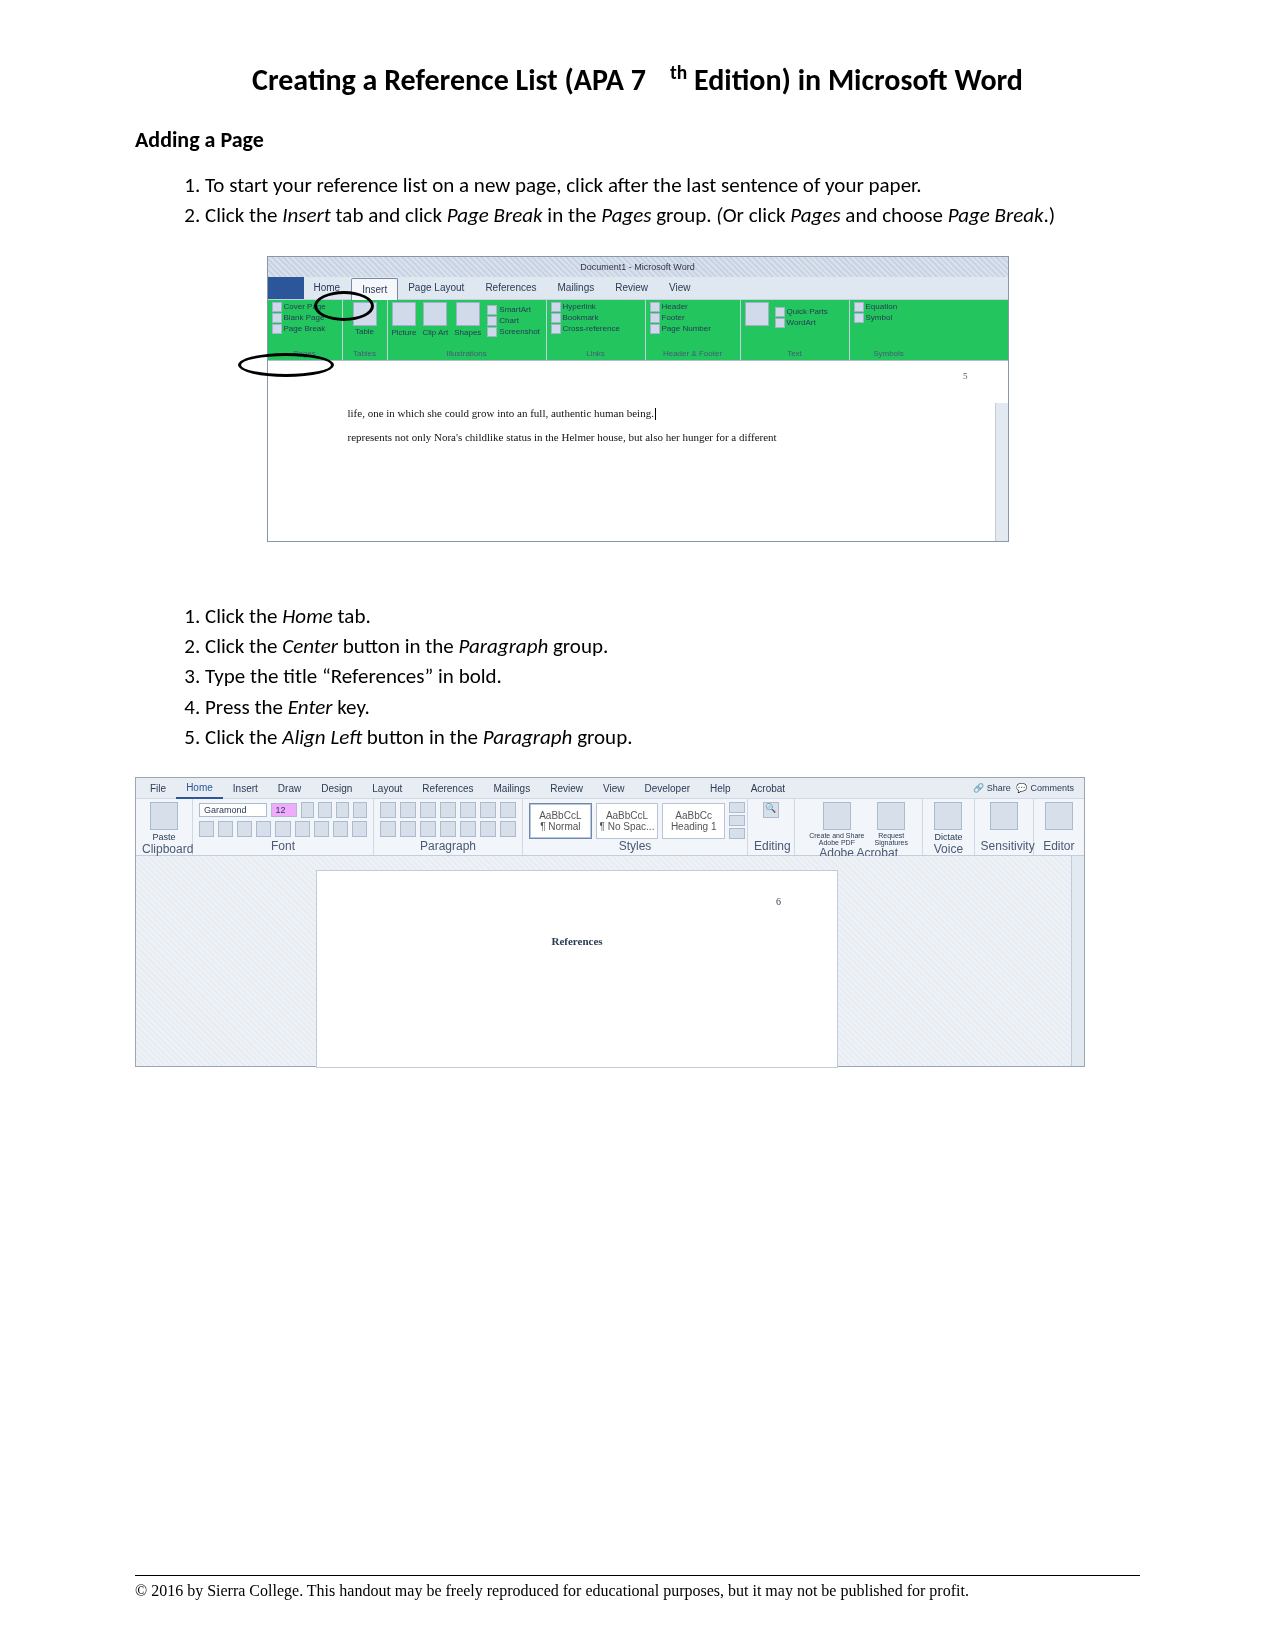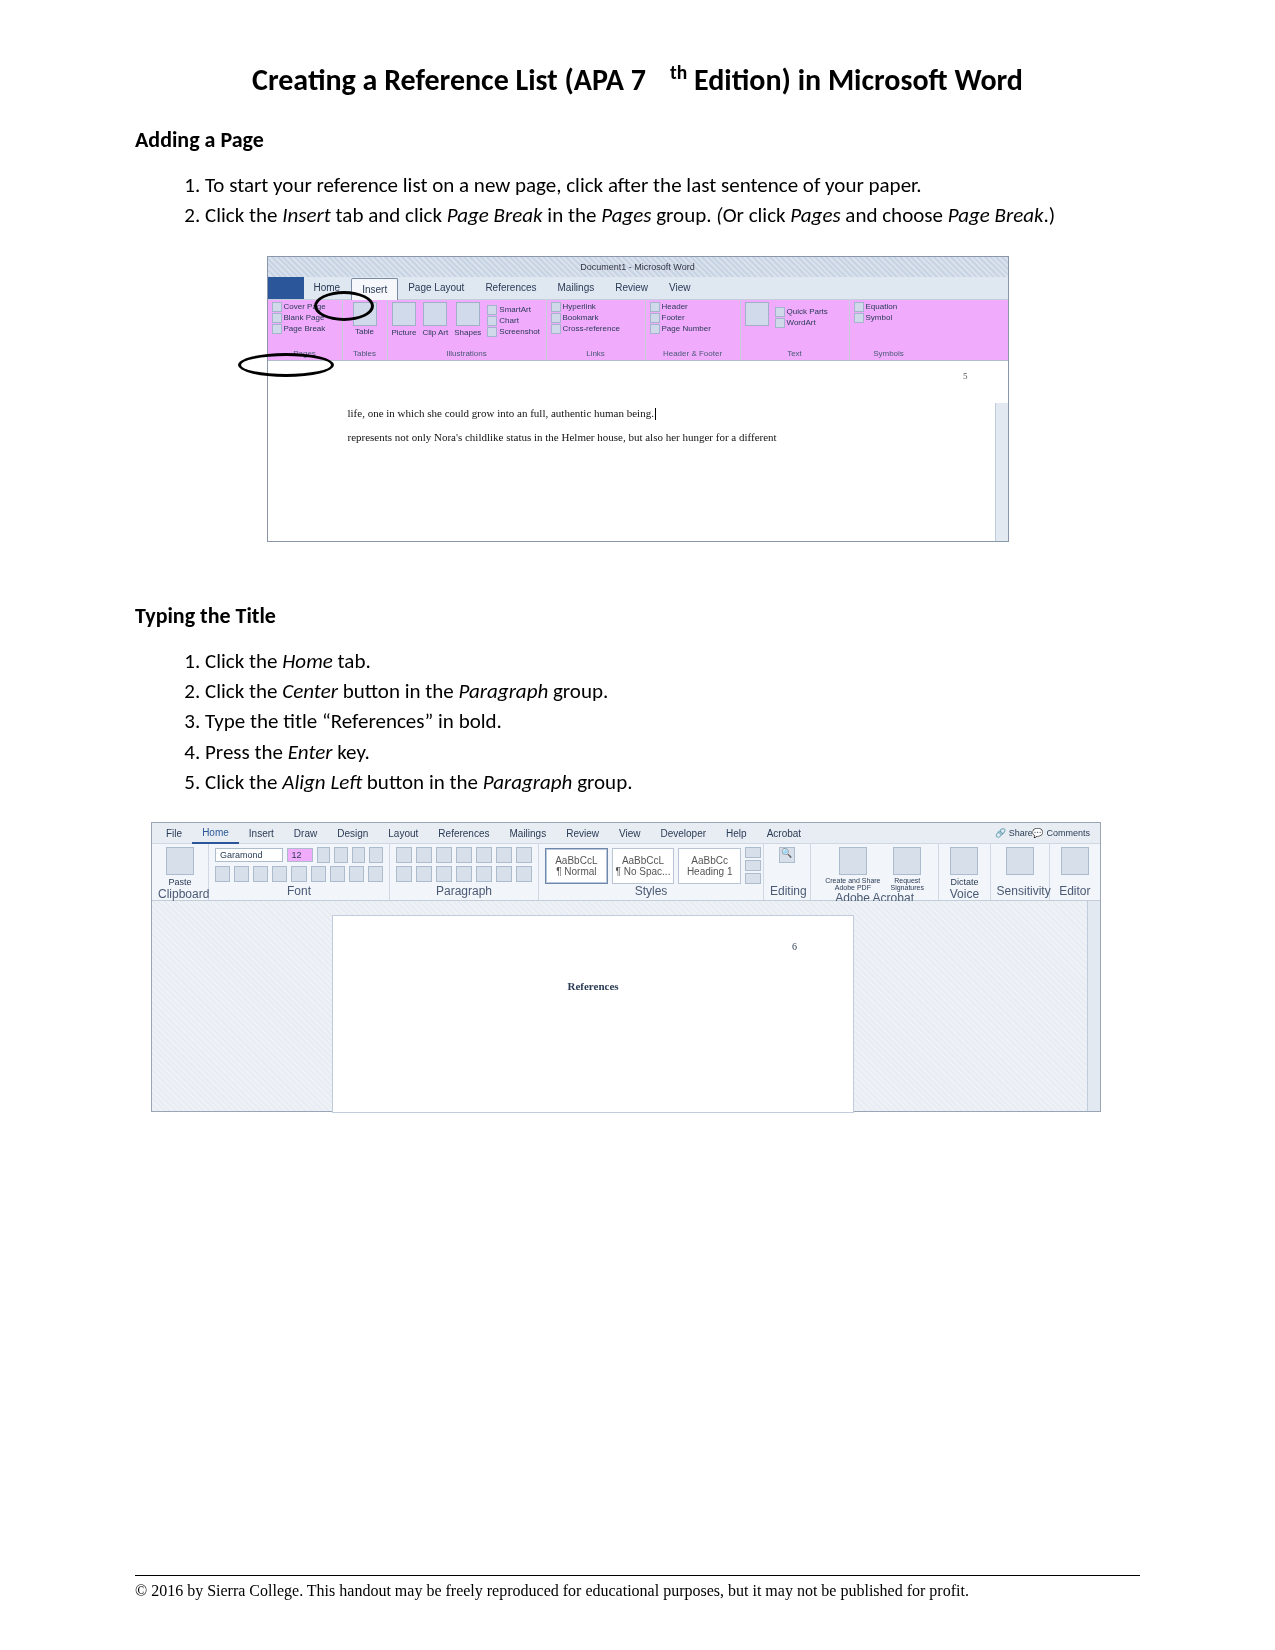--- a/index.html
+++ b/index.html
@@ -101,21 +101,21 @@
     left: -30px;
     top: 96px;
     width: 90px;
     height: 18px;
     border: 3px solid #000;
     border-radius: 50%;
     z-index: 5;
   }
   .shot1 .ribbon {
     display: flex;
-    background: #f0abfc;
+    background: #22c55e;
     border-top: 1px solid #c5cfdc;
     border-bottom: 1px solid #b1bdcd;
     font-size: 8px;
     color: #2a3b55;
     height: 60px;
   }
   .shot1 .rgroup {
     border-right: 1px solid #c5cfdc;
     padding: 2px 4px;
     display: flex;
@@ -151,39 +151,39 @@
     background:#e3e9f1; border-left:1px solid #c0cbdb;
   }
   .shot1 .cursor {
     display:inline-block; width:1px; height:12px; background:#000; vertical-align:middle;
     margin-left:1px;
   }
 
   
   .shot2 {
     width: 948px;
-    margin: 22px 0 0 16px;
+    margin: 22px 0 0 0;
     border: 1px solid #9aa6b5;
     background: #eef1f5;
     font-family: "Segoe UI", Tahoma, Arial, sans-serif;
     position: relative;
     font-size: 9px;
     color:#2a3b55;
   }
   .shot2 .tabs2 {
     display:flex; align-items:center; height:20px; background:#e8edf3;
     padding: 0 4px; gap:0;
   }
   .shot2 .tabs2 .tab2 {
     padding: 0 10px; height:100%; display:flex; align-items:center; font-size:10px;
   }
   .shot2 .tabs2 .tab2.sel {
     border-bottom: 2px solid #2b579a; color:#2b579a;
   }
-  .shot2 .tabs2 .right { margin-left:auto; display:flex; padding-right:6px; }
+  .shot2 .tabs2 .right { margin-left:auto; display:flex; gap:6px; padding-right:6px; }
   .shot2 .ribbon2 {
     display:flex; background:#f2f5f9; border-top:1px solid #d0d8e3; border-bottom:1px solid #c4cedb;
     height: 56px;
   }
   .shot2 .rg2 {
     border-right:1px solid #d0d8e3; padding:3px 6px 2px 6px;
     display:flex; flex-direction:column; justify-content:space-between;
   }
   .shot2 .rg2 .row { display:flex; gap:4px; align-items:center; }
   .shot2 .rg2 .lbl2 { text-align:center; font-size:12px; color:#4a5a75; }
@@ -323,21 +323,20 @@
     <div style="position:relative">
       <div class="docarea">
         <div class="ruler">5</div>
         <div><span>life, one in which she could grow into an full, authentic human being.</span><span class="cursor"></span></div>
         <div>represents not only Nora's childlike status in the Helmer house, but also her hunger for a different</div>
       </div>
       <div class="scroll-r"></div>
     </div>
   </div>
 
-  <h2 class="section">Typing the Title</h2>
 
   <ol class="steps">
     <li><span>Click the </span><span class="ital">Home</span><span> tab.</span></li>
     <li><span>Click the </span><span class="ital">Center</span><span> button in the </span><span class="ital">Paragraph</span><span> group.</span></li>
     <li><span>Type the title “References” in bold.</span></li>
     <li><span>Press the </span><span class="ital">Enter</span><span> key.</span></li>
     <li><span>Click the </span><span class="ital">Align Left</span><span> button in the </span><span class="ital">Paragraph</span><span> group.</span></li>
   </ol>
 
   <div class="shot2">

